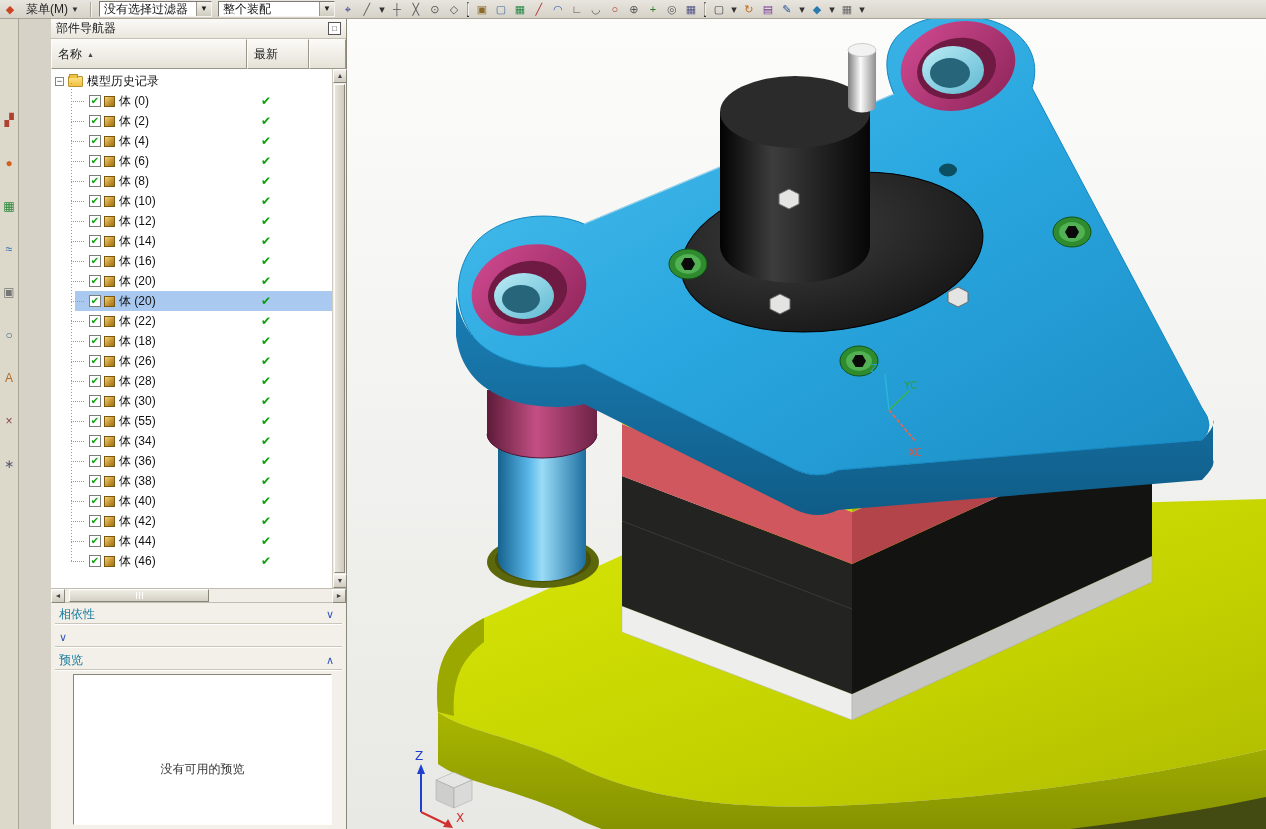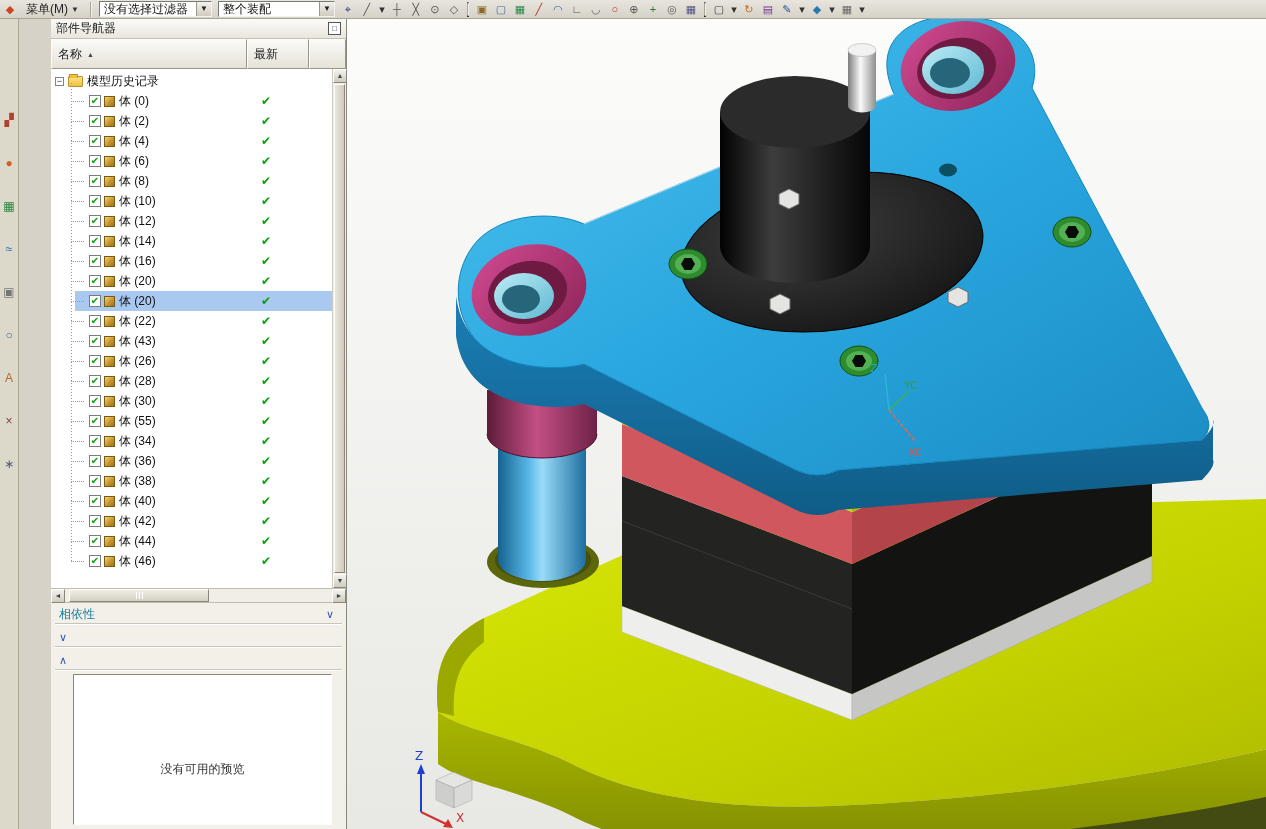--- a/index.html
+++ b/index.html
@@ -373,21 +373,21 @@
                 </span>
                 <span class="bodyicon"></span>
                 <span class="tlabel">体 (22)</span>
                 <span class="latest-tick">✔</span>
               </div>
               <div class="trow">
                 <span class="chk">
                   <span class="tick">✔</span>
                 </span>
                 <span class="bodyicon"></span>
-                <span class="tlabel">体 (43)</span>
+                <span class="tlabel">体 (18)</span>
                 <span class="latest-tick">✔</span>
               </div>
               <div class="trow">
                 <span class="chk">
                   <span class="tick">✔</span>
                 </span>
                 <span class="bodyicon"></span>
                 <span class="tlabel">体 (26)</span>
                 <span class="latest-tick">✔</span>
               </div>
@@ -493,20 +493,21 @@
       </div>
 
       <div class="sect">
         <span class="slabel">相依性</span>
         <span class="chev">∨</span>
       </div>
       <div class="sect">
         <span class="chev">∨</span>
       </div>
       <div class="sect">
+        <span class="slabel">预览</span>
         <span class="chev">∧</span>
       </div>
       <div class="preview-box">
         <span class="noprev">没有可用的预览</span>
       </div>
     </div>
 
     <div class="viewport">
       <svg viewBox="315 19 951 810">
         <defs>

